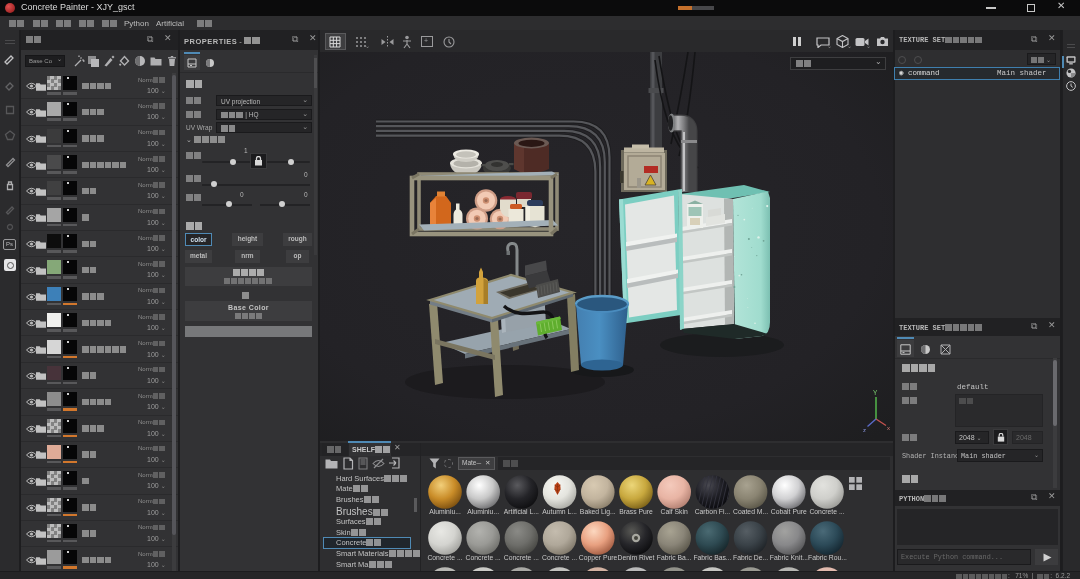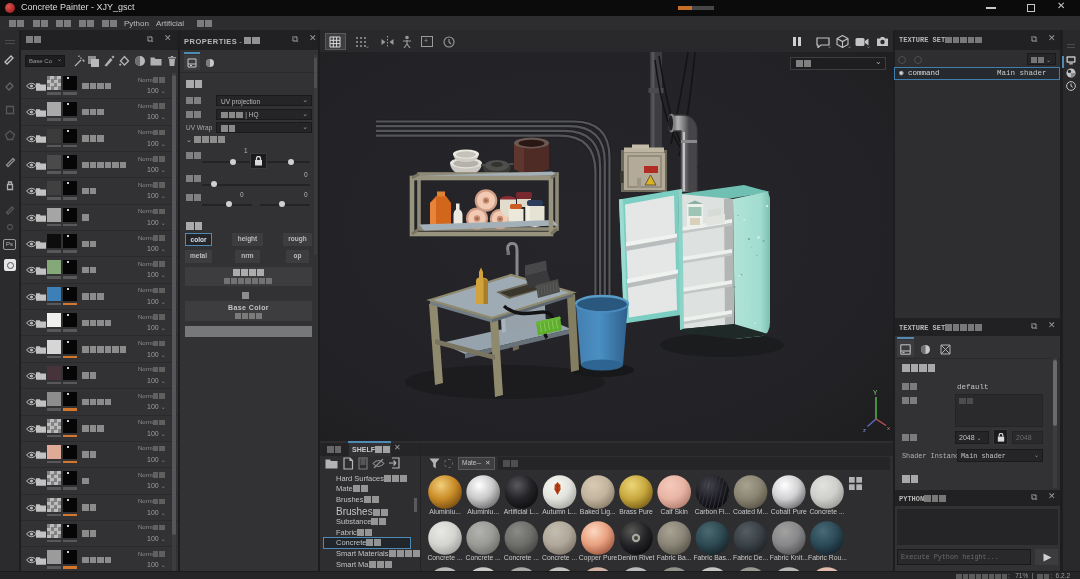--- a/index.html
+++ b/index.html
@@ -748,22 +748,22 @@
       <path d="M1 5.5 Q6.5 -0.5 12 5.5 Q6.5 11.5 1 5.5 Z" fill="none" stroke="#8e8e90" stroke-width="1.1"></path>
       <line x1="2" y1="10" x2="11" y2="1" stroke="#8e8e90" stroke-width="1.2"></line>
     </svg>
     <svg style="position:absolute;left:388px;top:457px" width="12" height="12" viewBox="0 0 12 12">
       <path d="M4 1 H11 V11 H4 M1 6 H8 M8 6 L5.5 3.5 M8 6 L5.5 8.5" fill="none" stroke="#b4b4b6" stroke-width="1.2"></path>
     </svg>
     <div style="position:absolute;left:336px;top:474.5px;white-space:nowrap;"><span style="color:#c2c2c2;font-size:7.5px;">Hard Surfaces</span><i style="display:inline-block;vertical-align:-1px;width:7px;height:7px;background:rgba(194,194,194,0.7);margin-right:1px"></i><i style="display:inline-block;vertical-align:-1px;width:7px;height:7px;background:rgba(194,194,194,0.7);margin-right:1px"></i><i style="display:inline-block;vertical-align:-1px;width:7px;height:7px;background:rgba(194,194,194,0.7);margin-right:1px"></i></div>
     <div style="position:absolute;left:336px;top:485.3px;white-space:nowrap;"><span style="color:#c2c2c2;font-size:7.5px;">Mate</span><i style="display:inline-block;vertical-align:-1px;width:7px;height:7px;background:rgba(194,194,194,0.7);margin-right:1px"></i><i style="display:inline-block;vertical-align:-1px;width:7px;height:7px;background:rgba(194,194,194,0.7);margin-right:1px"></i></div>
     <div style="position:absolute;left:336px;top:496.1px;white-space:nowrap;"><span style="color:#c2c2c2;font-size:7.5px;">Brushes</span><i style="display:inline-block;vertical-align:-1px;width:7px;height:7px;background:rgba(194,194,194,0.7);margin-right:1px"></i><i style="display:inline-block;vertical-align:-1px;width:7px;height:7px;background:rgba(194,194,194,0.7);margin-right:1px"></i></div>
     <div style="position:absolute;left:336px;top:506.9px;white-space:nowrap;"><span style="color:#c2c2c2;font-size:10px;">Brushes</span><i style="display:inline-block;vertical-align:-1px;width:7px;height:7px;background:rgba(194,194,194,0.7);margin-right:1px"></i><i style="display:inline-block;vertical-align:-1px;width:7px;height:7px;background:rgba(194,194,194,0.7);margin-right:1px"></i></div>
-    <div style="position:absolute;left:336px;top:517.7px;white-space:nowrap;"><span style="color:#c2c2c2;font-size:7.5px;">Substance</span><i style="display:inline-block;vertical-align:-1px;width:7px;height:7px;background:rgba(194,194,194,0.7);margin-right:1px"></i><i style="display:inline-block;vertical-align:-1px;width:7px;height:7px;background:rgba(194,194,194,0.7);margin-right:1px"></i></div>
-    <div style="position:absolute;left:336px;top:528.5px;white-space:nowrap;"><span style="color:#c2c2c2;font-size:7.5px;">Fabric</span><i style="display:inline-block;vertical-align:-1px;width:7px;height:7px;background:rgba(194,194,194,0.7);margin-right:1px"></i><i style="display:inline-block;vertical-align:-1px;width:7px;height:7px;background:rgba(194,194,194,0.7);margin-right:1px"></i></div>
+    <div style="position:absolute;left:336px;top:517.7px;white-space:nowrap;"><span style="color:#c2c2c2;font-size:7.5px;">Surfaces</span><i style="display:inline-block;vertical-align:-1px;width:7px;height:7px;background:rgba(194,194,194,0.7);margin-right:1px"></i><i style="display:inline-block;vertical-align:-1px;width:7px;height:7px;background:rgba(194,194,194,0.7);margin-right:1px"></i></div>
+    <div style="position:absolute;left:336px;top:528.5px;white-space:nowrap;"><span style="color:#c2c2c2;font-size:7.5px;">Skin</span><i style="display:inline-block;vertical-align:-1px;width:7px;height:7px;background:rgba(194,194,194,0.7);margin-right:1px"></i><i style="display:inline-block;vertical-align:-1px;width:7px;height:7px;background:rgba(194,194,194,0.7);margin-right:1px"></i></div>
     <div style="position:absolute;left:323px;top:537.3px;width:88px;height:11.5px;background:#20262c;border:1px solid #4f8ab5;"></div>
     <div style="position:absolute;left:336px;top:539.3px;white-space:nowrap;"><span style="color:#c2c2c2;font-size:7.5px;">Concrete</span><i style="display:inline-block;vertical-align:-1px;width:7px;height:7px;background:rgba(194,194,194,0.7);margin-right:1px"></i><i style="display:inline-block;vertical-align:-1px;width:7px;height:7px;background:rgba(194,194,194,0.7);margin-right:1px"></i></div>
     <div style="position:absolute;left:336px;top:550.1px;white-space:nowrap;"><span style="color:#c2c2c2;font-size:7.5px;">Smart Materials</span><i style="display:inline-block;vertical-align:-1px;width:7px;height:7px;background:rgba(194,194,194,0.7);margin-right:1px"></i><i style="display:inline-block;vertical-align:-1px;width:7px;height:7px;background:rgba(194,194,194,0.7);margin-right:1px"></i><i style="display:inline-block;vertical-align:-1px;width:7px;height:7px;background:rgba(194,194,194,0.7);margin-right:1px"></i><i style="display:inline-block;vertical-align:-1px;width:7px;height:7px;background:rgba(194,194,194,0.7);margin-right:1px"></i></div>
     <div style="position:absolute;left:336px;top:560.9px;white-space:nowrap;"><span style="color:#c2c2c2;font-size:7.5px;">Smart Ma</span><i style="display:inline-block;vertical-align:-1px;width:7px;height:7px;background:rgba(194,194,194,0.7);margin-right:1px"></i><i style="display:inline-block;vertical-align:-1px;width:7px;height:7px;background:rgba(194,194,194,0.7);margin-right:1px"></i><i style="display:inline-block;vertical-align:-1px;width:7px;height:7px;background:rgba(194,194,194,0.7);margin-right:1px"></i></div>
     <div style="position:absolute;left:414px;top:498px;width:3px;height:14px;background:#5a5a5c;"></div>
     <div style="position:absolute;left:420px;top:442.6px;width:1px;height:128.4px;background:#222224;"></div>
     <svg style="position:absolute;left:429px;top:458px" width="11" height="11" viewBox="0 0 11 11">
       <path d="M0.5 0.5 H10.5 L6.8 5 V10.5 L4.2 8.5 V5 Z" fill="#b4b4b6"></path>
     </svg>
     <div style="position:absolute;left:444px;top:459px;width:9px;height:9px;border:1.2px dashed #6e6e70;border-radius:50%;"></div>
@@ -1013,21 +1013,21 @@
     <div style="position:absolute;left:902px;top:452px;white-space:nowrap;"><span style="font-family:'Liberation Mono',monospace;color:#b2b2b2;font-size:6.8px;">Shader Instance</span></div>
     <div style="position:absolute;left:957px;top:449px;width:86px;height:13px;background:#252527;border:1px solid #1a1a1c;color:#c2c2c2;font-size:7px;padding:2px 0 0 3px;"><span style="font-family:'Liberation Mono',monospace;font-size:6.8px;">Main shader</span><span style="position:absolute;right:3px;color:#9a9a9a;font-size:6px;">⌄</span></div>
     <div style="position:absolute;left:902px;top:475px;white-space:nowrap;"><i style="display:inline-block;vertical-align:-1px;width:7.5px;height:7.5px;background:rgba(198,198,198,0.8);margin-right:1px"></i><i style="display:inline-block;vertical-align:-1px;width:7.5px;height:7.5px;background:rgba(198,198,198,0.8);margin-right:1px"></i></div>
     <div style="position:absolute;left:895px;top:490px;width:165px;height:16px;background:#212123;"></div>
     <div style="position:absolute;left:899px;top:494.5px;white-space:nowrap;"><span style="color:#b9b9b9;font-size:7px;font-weight:bold;font-family:'Liberation Mono',monospace;">PYTHON</span><i style="display:inline-block;vertical-align:-1px;width:6.5px;height:6.5px;background:rgba(175,175,175,0.62);margin-right:1px"></i><i style="display:inline-block;vertical-align:-1px;width:6.5px;height:6.5px;background:rgba(175,175,175,0.62);margin-right:1px"></i><i style="display:inline-block;vertical-align:-1px;width:6.5px;height:6.5px;background:rgba(175,175,175,0.62);margin-right:1px"></i></div>
     <div style="position:absolute;left:1031px;top:493px;white-space:nowrap;color:#9a9a9a;font-size:9px;">⧉</div>
     <div style="position:absolute;left:1048px;top:492px;white-space:nowrap;color:#9a9a9a;font-size:9px;">✕</div>
     <div style="position:absolute;left:895px;top:506px;width:165px;height:65px;background:#323234;"></div>
     <div style="position:absolute;left:897px;top:509px;width:161px;height:36px;background:#252527;"></div>
     <div style="position:absolute;left:897px;top:549px;width:134px;height:16px;background:#29292b;border:1px solid #1a1a1c;"></div>
-    <div style="position:absolute;left:901px;top:553px;white-space:nowrap;"><span style="font-family:'Liberation Mono',monospace;color:#6a6a6a;font-size:6.8px;">Execute Python height...</span></div>
+    <div style="position:absolute;left:901px;top:553px;white-space:nowrap;"><span style="font-family:'Liberation Mono',monospace;color:#6a6a6a;font-size:6.8px;">Execute Python command...</span></div>
     <div style="position:absolute;left:1035px;top:549px;width:23px;height:16px;background:#3c3c3e;"></div>
     <svg style="position:absolute;left:1043px;top:552.5px" width="9" height="9" viewBox="0 0 9 9">
       <path d="M0.5 0.5 L8.5 4.5 L0.5 8.5 Z" fill="#d0d0d0"></path>
     </svg>
     <div style="position:absolute;left:1062px;top:30px;width:18px;height:541px;background:#29292b;border-left:1px solid #1e1e20;"></div>
     <div style="position:absolute;left:1067px;top:44px;width:8px;height:1px;background:#4a4a4c;"></div>
     <div style="position:absolute;left:1067px;top:46.5px;width:8px;height:1px;background:#4a4a4c;"></div>
     <div style="position:absolute;left:1062px;top:56px;width:1.6px;height:12px;background:#4f8ab5;"></div>
     <svg style="position:absolute;left:1066px;top:55px" width="10" height="10" viewBox="0 0 11 11">
       <rect x="0.5" y="1.5" width="10" height="7" rx="1" fill="#c4c4c6"></rect>

